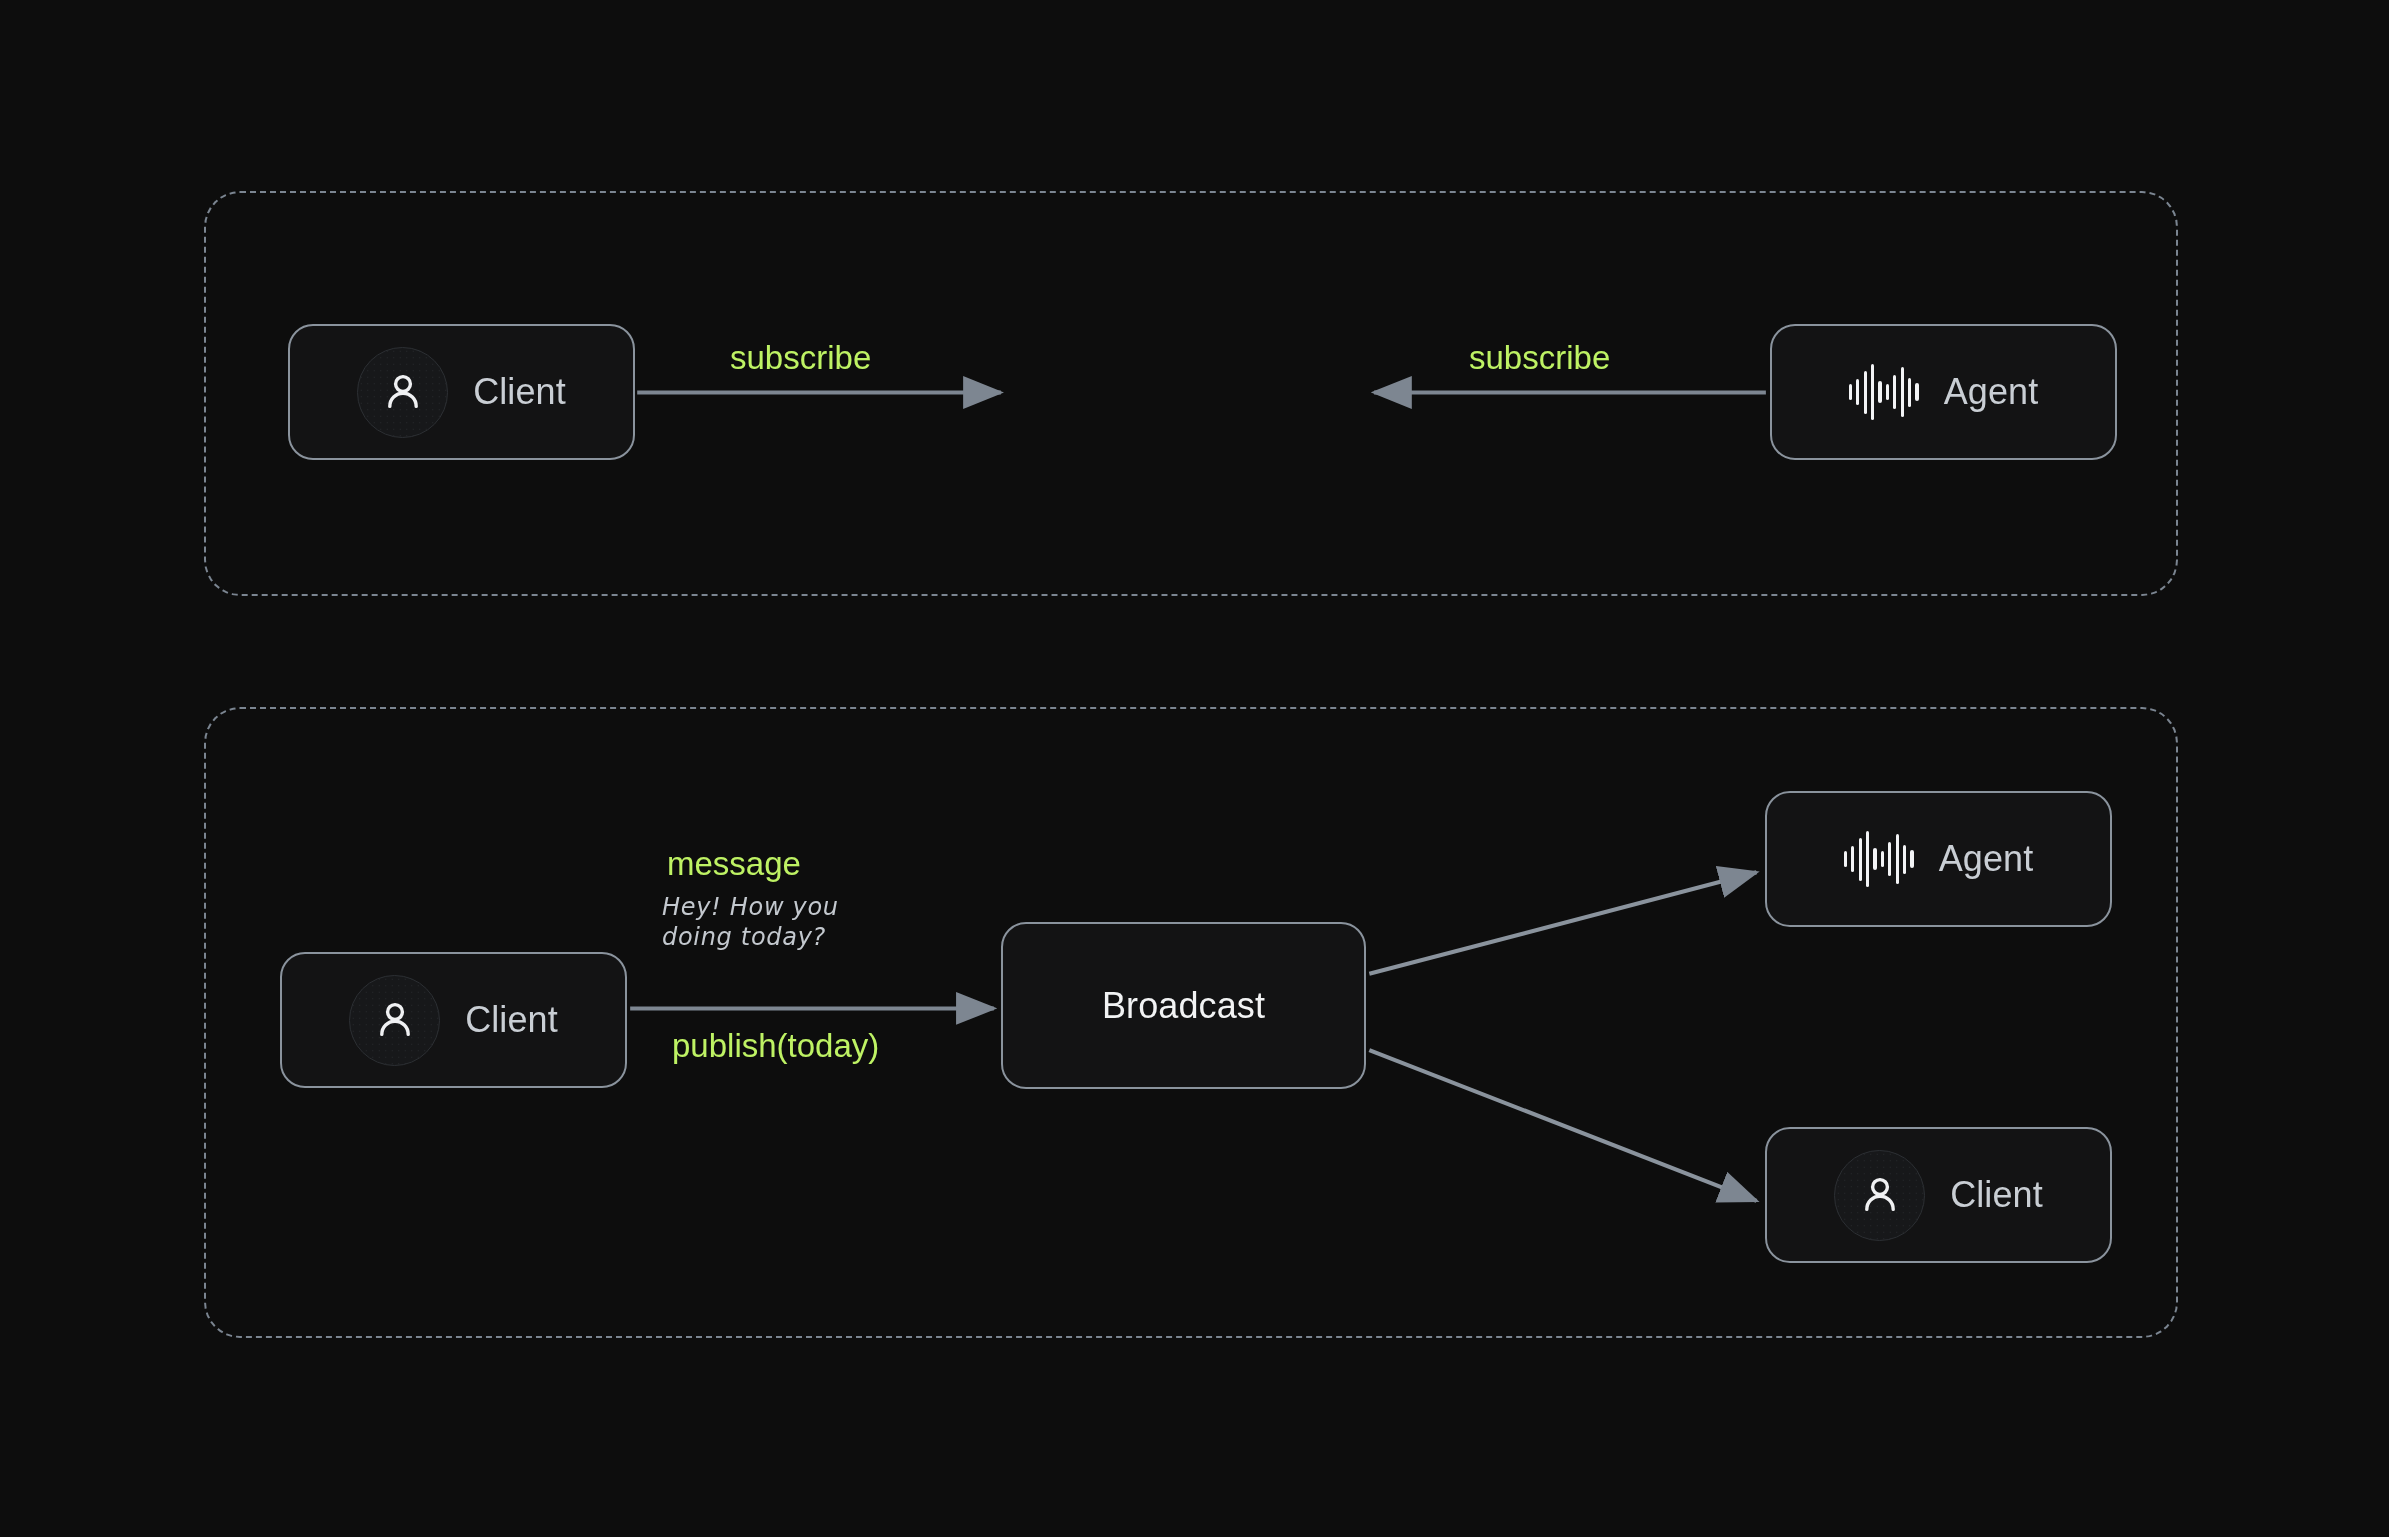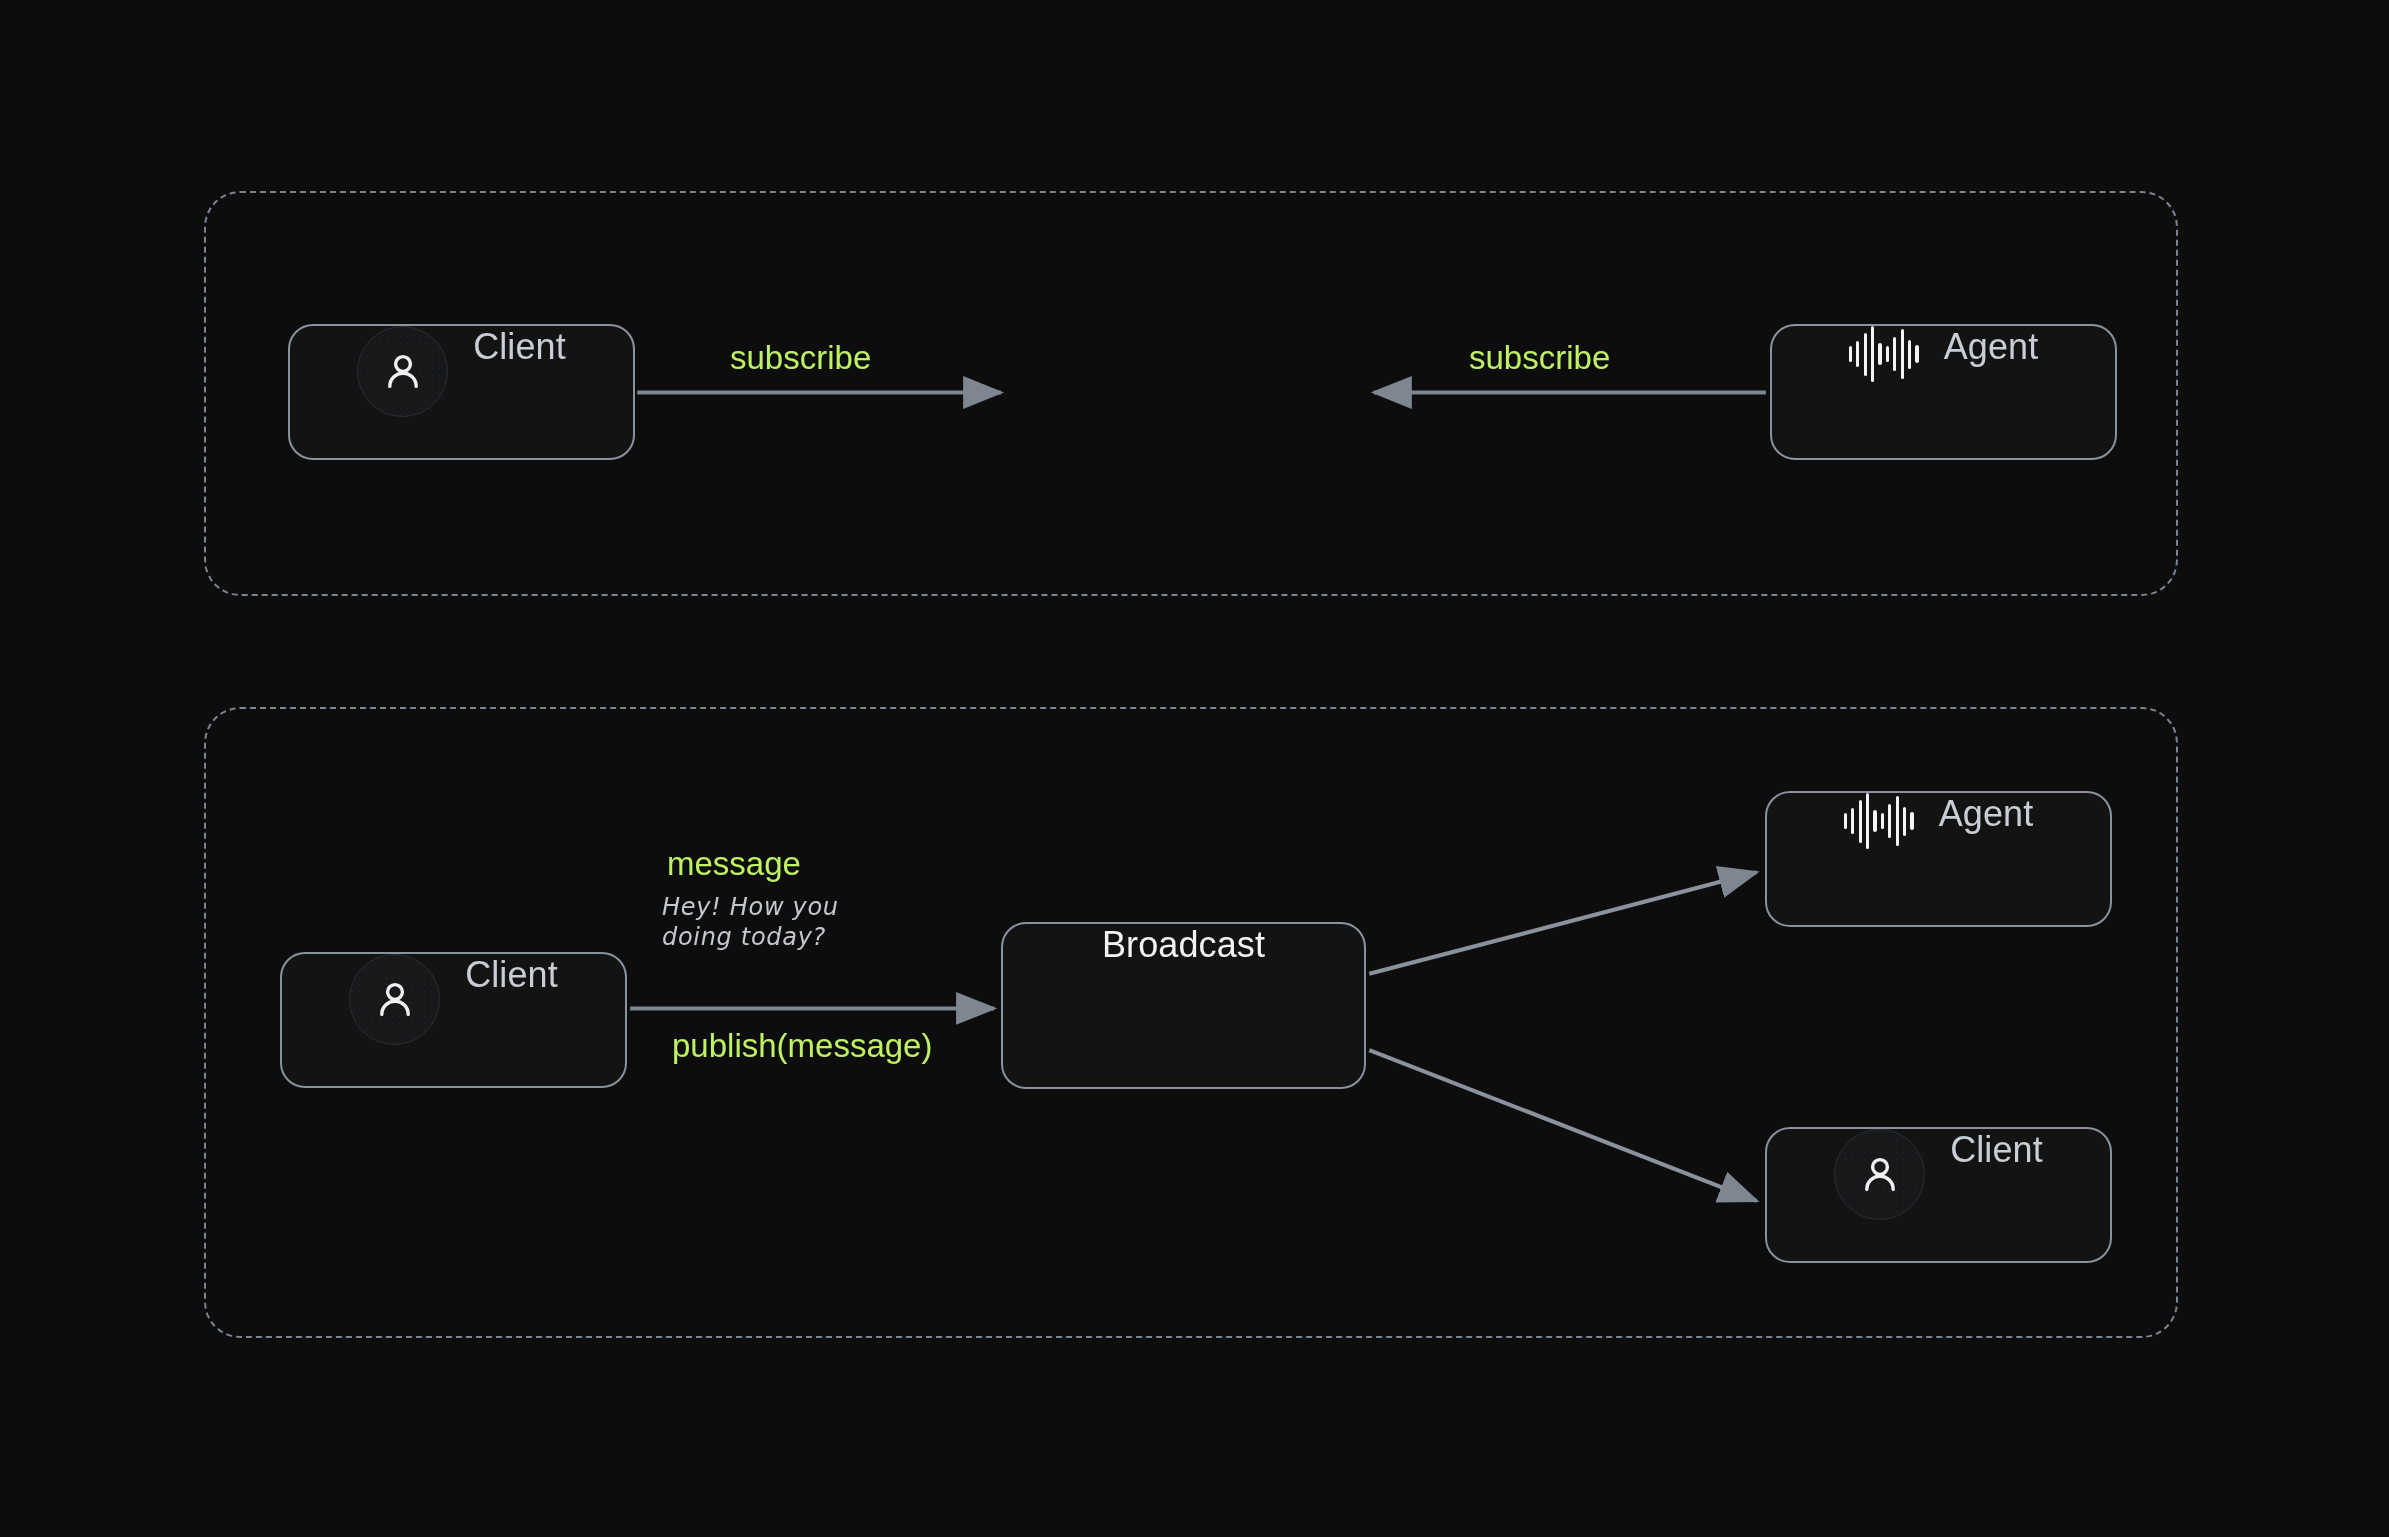--- a/index.html
+++ b/index.html
@@ -44,21 +44,21 @@
   }
 
   
   .node {
     position: absolute;
     box-sizing: border-box;
     border: 2.9px solid #8a939d;
     border-radius: 25px;
     background: #131314;
     display: flex;
-    align-items: flex-start;
+    align-items: center;
     justify-content: center;
     gap: 25px;
     color: #c9ced4;
     font-size: 36px;
     letter-spacing: 0.1px;
     font-weight: 400;
   }
   .node .node-label { white-space: nowrap; }
 
   .node-topic {
@@ -238,16 +238,16 @@
 
   <div class="edge-label" id="label-subscribe-left">subscribe</div>
 
   <div class="edge-label" id="label-subscribe-right">subscribe</div>
 
   <div class="edge-label" id="label-message">message</div>
 
   <div class="handwriting" id="label-message-text">Hey! How you
 doing today?</div>
 
-  <div class="edge-label" id="label-publish">publish(message)</div>
+  <div class="edge-label" id="label-publish">publish(today)</div>
 
 </div>
 
 
 </body></html>

